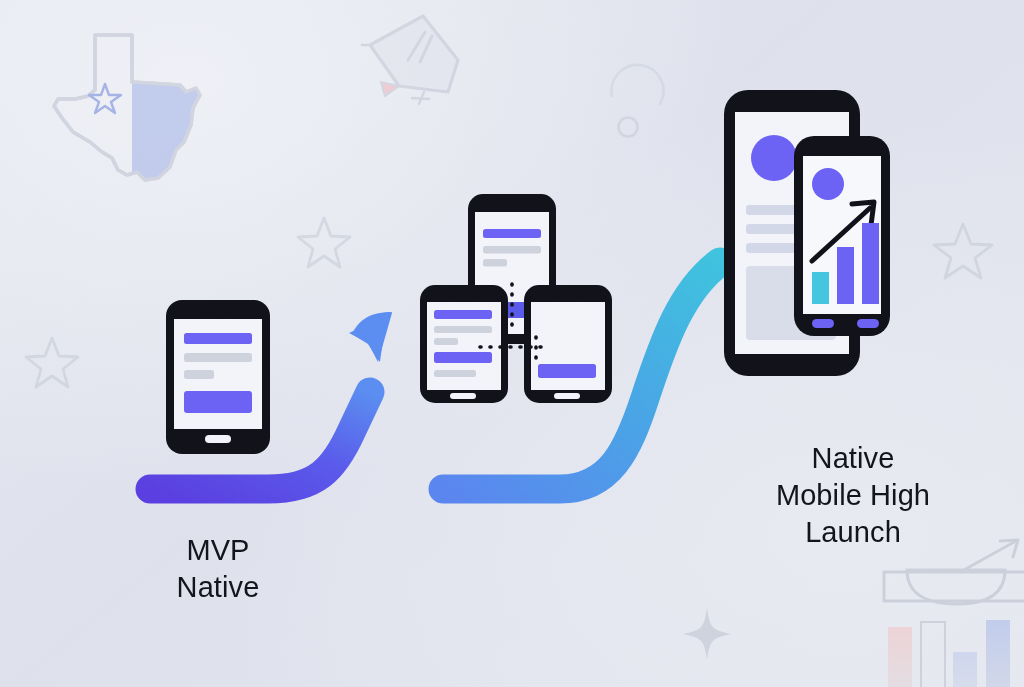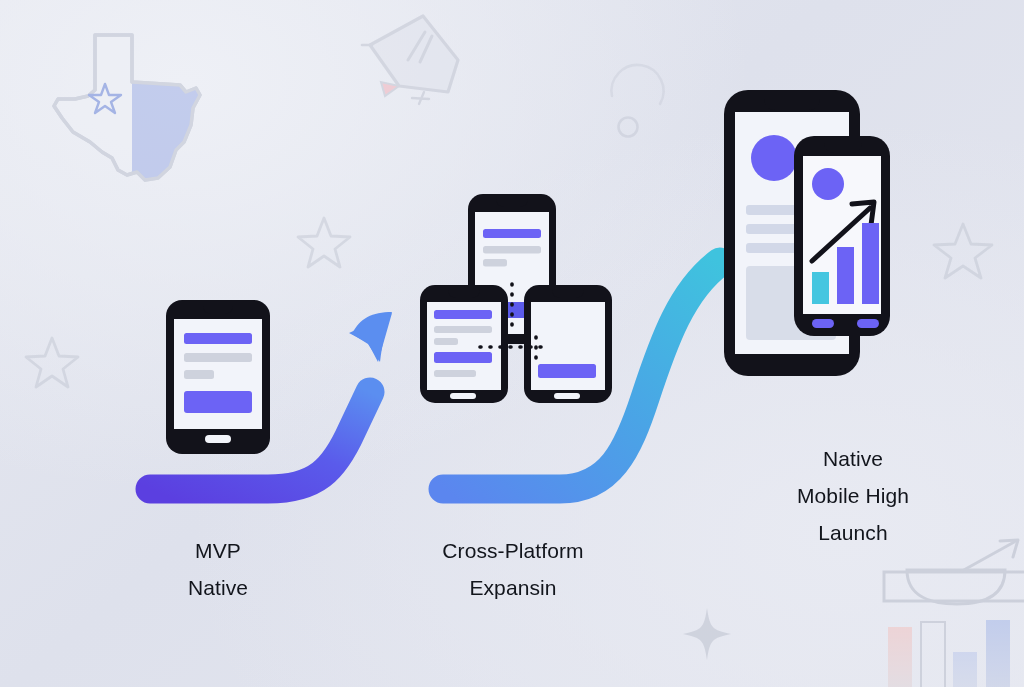--- a/index.html
+++ b/index.html
@@ -13,21 +13,21 @@
     background:
       radial-gradient(ellipse at 18% 12%, #eef0f6 0%, rgba(238,240,246,0) 48%),
       radial-gradient(ellipse at 82% 78%, #e8eaf2 0%, rgba(232,234,242,0) 55%),
       linear-gradient(140deg,#e6e8f0 0%,#dee1ec 45%,#e4e6ef 100%);
   }
   .layer{position:absolute;left:0;top:0;width:1024px;height:687px;}
   .deco{position:absolute;}
   .stage-label{
     position:absolute;
     color:#12151c;
-    font-size:21px;
+    font-size:29px;
     line-height:37px;
     font-weight:400;
     text-align:center;
     letter-spacing:.1px;
     white-space:pre-line;
   }
   svg{display:block;overflow:visible;}
 </style>
 </head>
 <body>
@@ -220,20 +220,18 @@
       <rect x="144" y="137" width="17" height="81" fill="#6c63f5"></rect>
 
       <rect x="94" y="233" width="22" height="9" rx="4.5" fill="#6c63f5"></rect>
       <rect x="139" y="233" width="22" height="9" rx="4.5" fill="#6c63f5"></rect>
     </g>
   </svg>
 
   <div class="stage-label" style="left:120px;top:532px;width:196px;">MVP
 Native</div>
 
-  <div class="stage-label" style="left:378px;top:532px;width:270px;">Cross-Platform
-Expansin</div>
 
   <div class="stage-label" style="left:708px;top:440px;width:290px;">Native
 Mobile High
 Launch</div>
 
 </div>
 
 </body></html>

